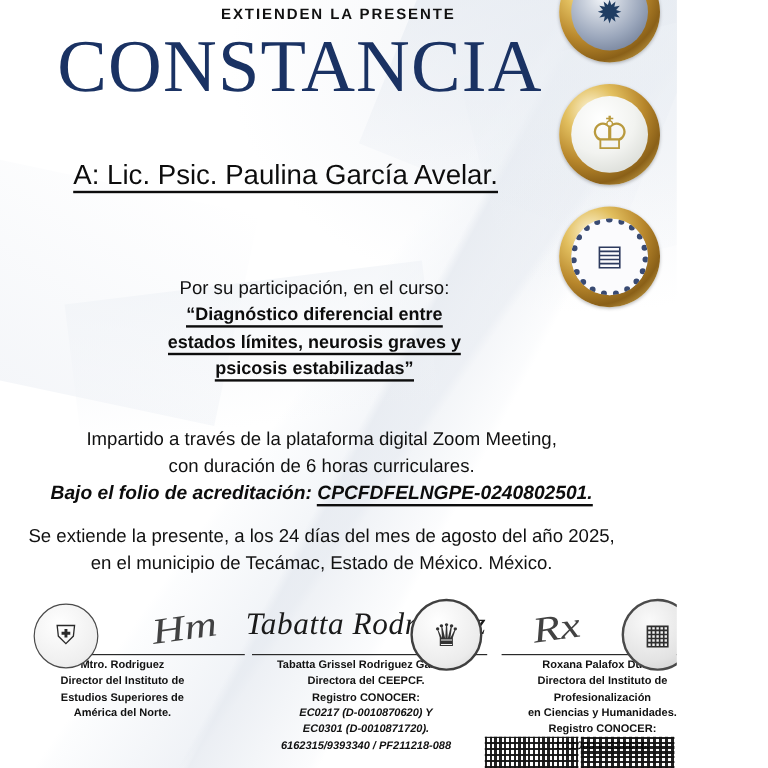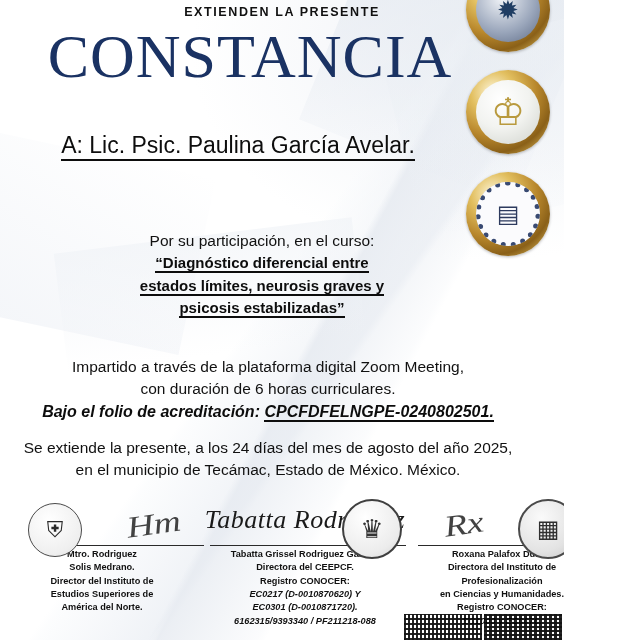--- a/index.html
+++ b/index.html
@@ -401,21 +401,20 @@
     <div class="sig-block sig-1">
       <div class="sig-art">
         <div class="stamp stamp-left">
           <span>⛨</span>
         </div>
         <div class="sig-scrawl" style="left:132px">Hm</div>
       </div>
       <div class="sig-line"></div>
       <div class="sig-names">
         <div>Mtro. Rodriguez</div>
-        <div>Solis Medrano.</div>
         <div>Director del Instituto de</div>
         <div>Estudios Superiores de</div>
         <div>América del Norte.</div>
       </div>
     </div>
 
     <div class="sig-block sig-2">
       <div class="sig-art">
         <div class="sig-script">Tabatta Rodriguez</div>
         <div class="stamp stamp-mid">

